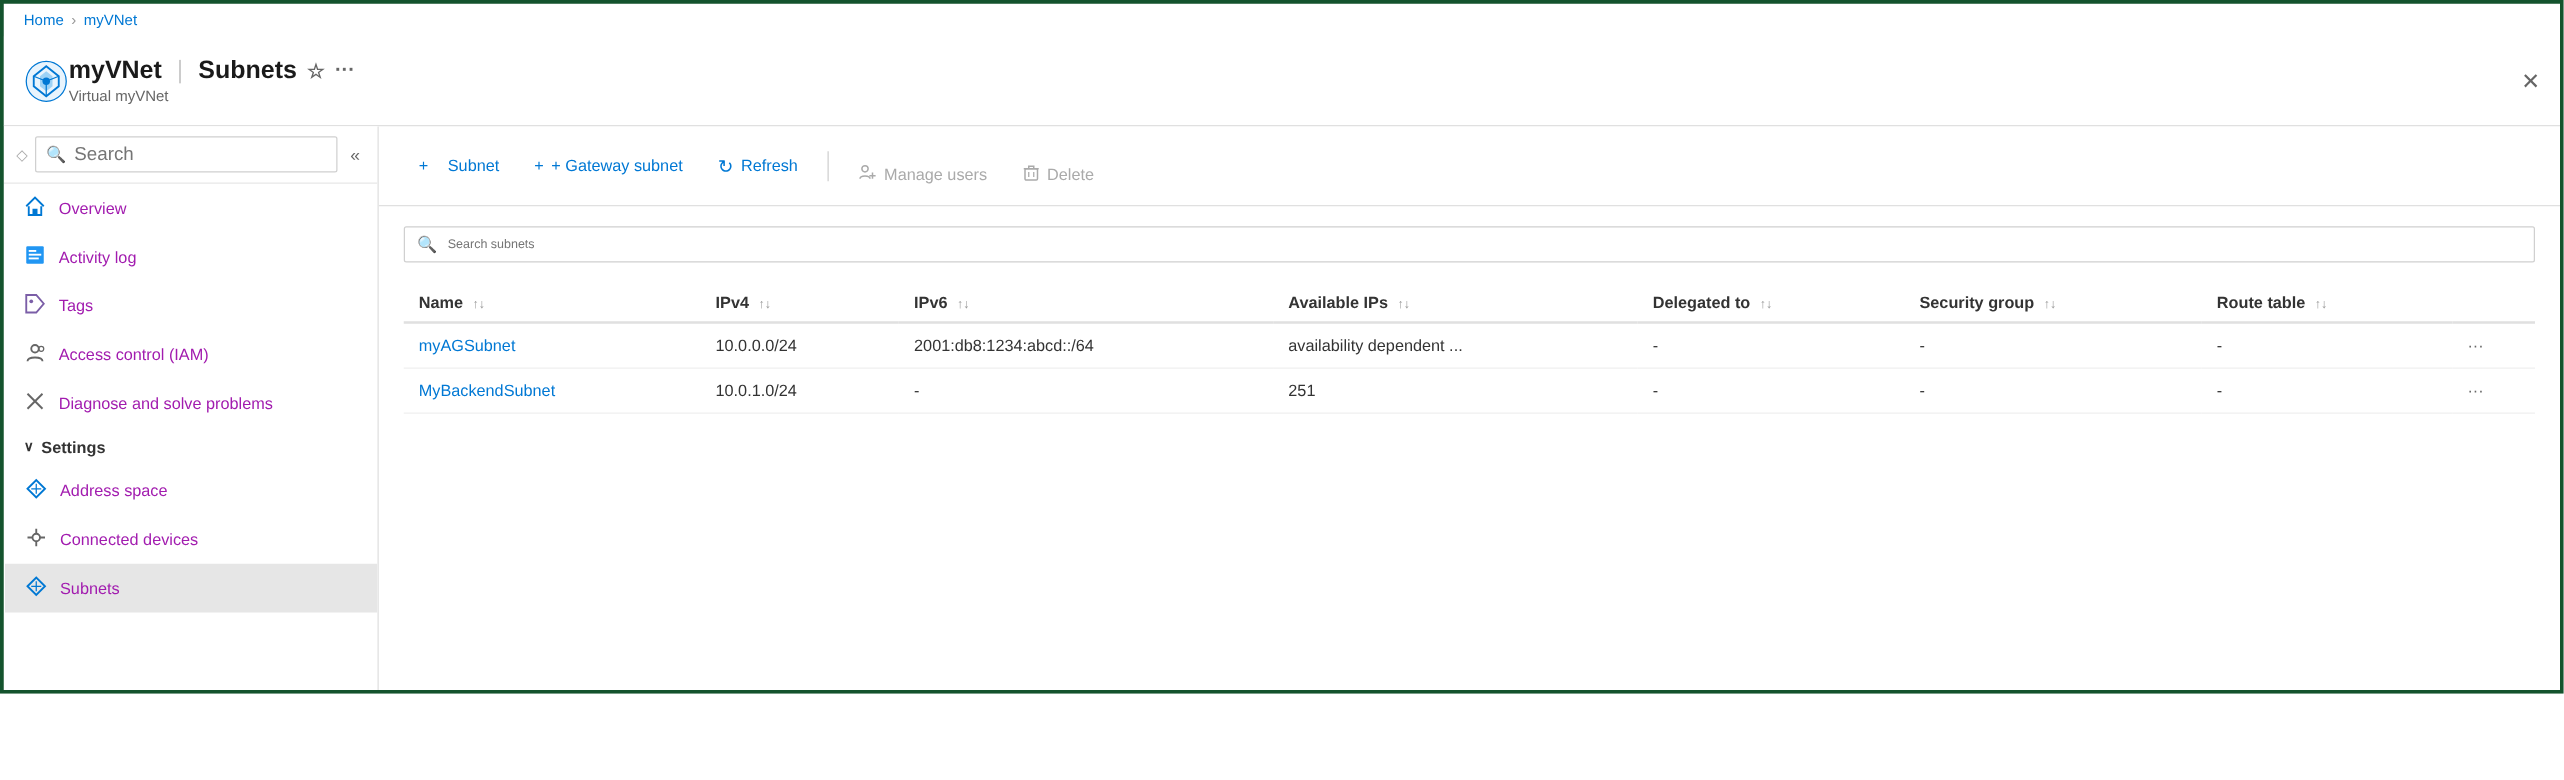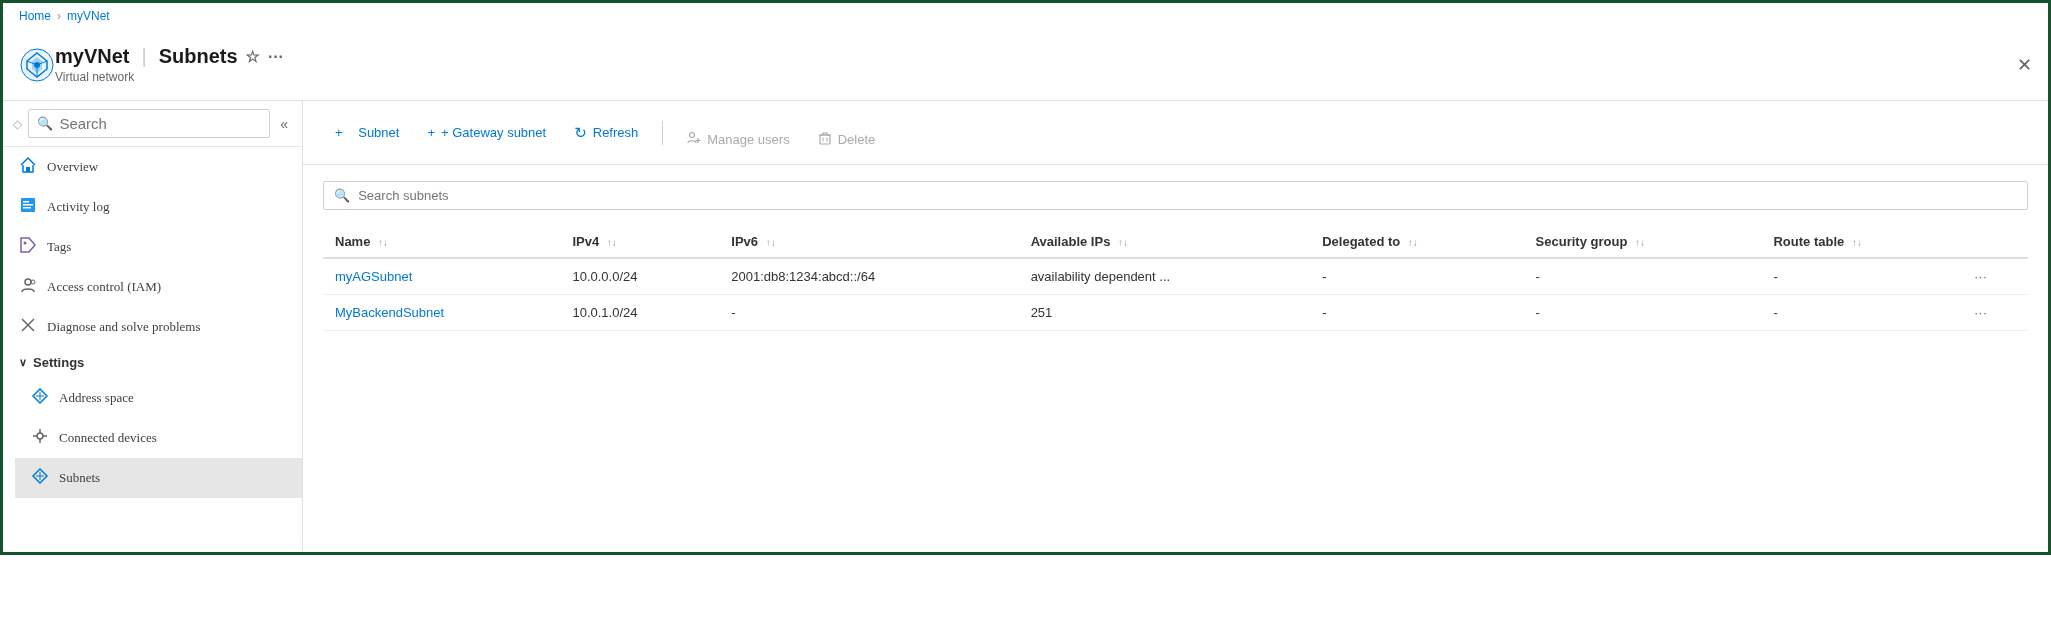--- a/index.html
+++ b/index.html
@@ -26,40 +26,40 @@
     .main-content { display: flex; flex: 1; overflow: hidden; }
 
     
     .sidebar { width: 300px; border-right: 1px solid #e0e0e0; display: flex; flex-direction: column; background: #fff; flex-shrink: 0; overflow-y: auto; }
     .sidebar-search-row { display: flex; align-items: center; padding: 8px 10px; border-bottom: 1px solid #e8e8e8; gap: 6px; }
     .sidebar-diamond { color: #aaa; font-size: 12px; }
     .sidebar-search { flex: 1; border: 1px solid #d0d0d0; border-radius: 2px; padding: 5px 8px; font-size: 13px; display: flex; align-items: center; gap: 6px; color: #666; cursor: text; }
     .sidebar-search input { border: none; outline: none; font-size: 15px; color: #15803d; width: 100%; background: transparent; }
     .collapse-btn { color: #666; font-size: 14px; cursor: pointer; padding: 4px; }
 
-    .nav-item { display: flex; align-items: center; padding: 9px 16px; gap: 10px; cursor: pointer; color: #404040; font-family: Liberation Serif, serif; }
+    .nav-item { display: flex; align-items: center; padding: 9px 16px; gap: 10px; cursor: pointer; color: #a21caf; }
     .nav-item.active { background: #e6e6e6; font-weight: 500; }
     .nav-item .nav-icon { width: 18px; text-align: center; font-size: 14px; flex-shrink: 0; }
     .nav-section-header { display: flex; align-items: center; padding: 8px 16px; gap: 6px; font-weight: 600; cursor: pointer; color: #333; }
     .nav-section-header .chevron { font-size: 11px; }
-    .nav-sub { padding-left: 12px; }
+    .nav-sub { padding-left: 1px; }
 
     
     .right-panel { flex: 1; display: flex; flex-direction: column; overflow: hidden; }
 
     
     .toolbar { display: flex; align-items: center; padding: 10px 20px; gap: 4px; border-bottom: 1px solid #e0e0e0; }
     .toolbar-btn { display: flex; align-items: center; gap: 6px; padding: 6px 12px; border: none; background: transparent; cursor: pointer; color: #0078d4; font-size: 13px; border-radius: 2px; }
     .toolbar-btn.disabled { color: #aaa; cursor: default; margin-top: 14px; }
     .toolbar-sep { width: 1px; height: 24px; background: #d0d0d0; margin: 0 8px; }
 
     
     .table-area { flex: 1; overflow: auto; padding: 16px 20px; }
     .search-subnets { display: flex; align-items: center; border: 1px solid #d0d0d0; border-radius: 2px; padding: 6px 10px; margin-bottom: 16px; gap: 8px; color: #666; max-width: 100%; }
-    .search-subnets input { border: none; outline: none; font-size: 13px; color: #666; flex: 1; background: transparent; }
+    .search-subnets input { border: none; outline: none; font-size: 10px; color: #666; flex: 1; background: transparent; }
 
     table { width: 100%; border-collapse: collapse; }
     thead tr { border-bottom: 2px solid #e0e0e0; }
     th { text-align: left; padding: 8px 12px; font-weight: 600; font-size: 13px; color: #333; white-space: nowrap; }
     th .sort-icons { color: #999; font-size: 10px; margin-left: 4px; }
     td { padding: 10px 12px; font-size: 13px; color: #333; border-bottom: 1px solid #f0f0f0; vertical-align: middle; margin-top: 20px; }
     td a { color: #0078d4; text-decoration: none; }
     .row-actions { color: #666; cursor: pointer; }
 
     
@@ -90,21 +90,21 @@
       </svg>
     </div>
     <div class="title-block">
       <div class="title-main">
         <span>myVNet</span>
         <span class="pipe">|</span>
         <span>Subnets</span>
         <span class="star-icon">☆</span>
         <span class="ellipsis-icon">···</span>
       </div>
-      <div class="title-sub">Virtual network</div>
+      <div class="title-sub">Virtual myVNet</div>
     </div>
     <span class="close-icon">✕</span>
   </div>
 
   <div class="main-content">
 
     <div class="sidebar">
       <div class="sidebar-search-row">
         <span class="sidebar-diamond">◇</span>
         <div class="sidebar-search">

